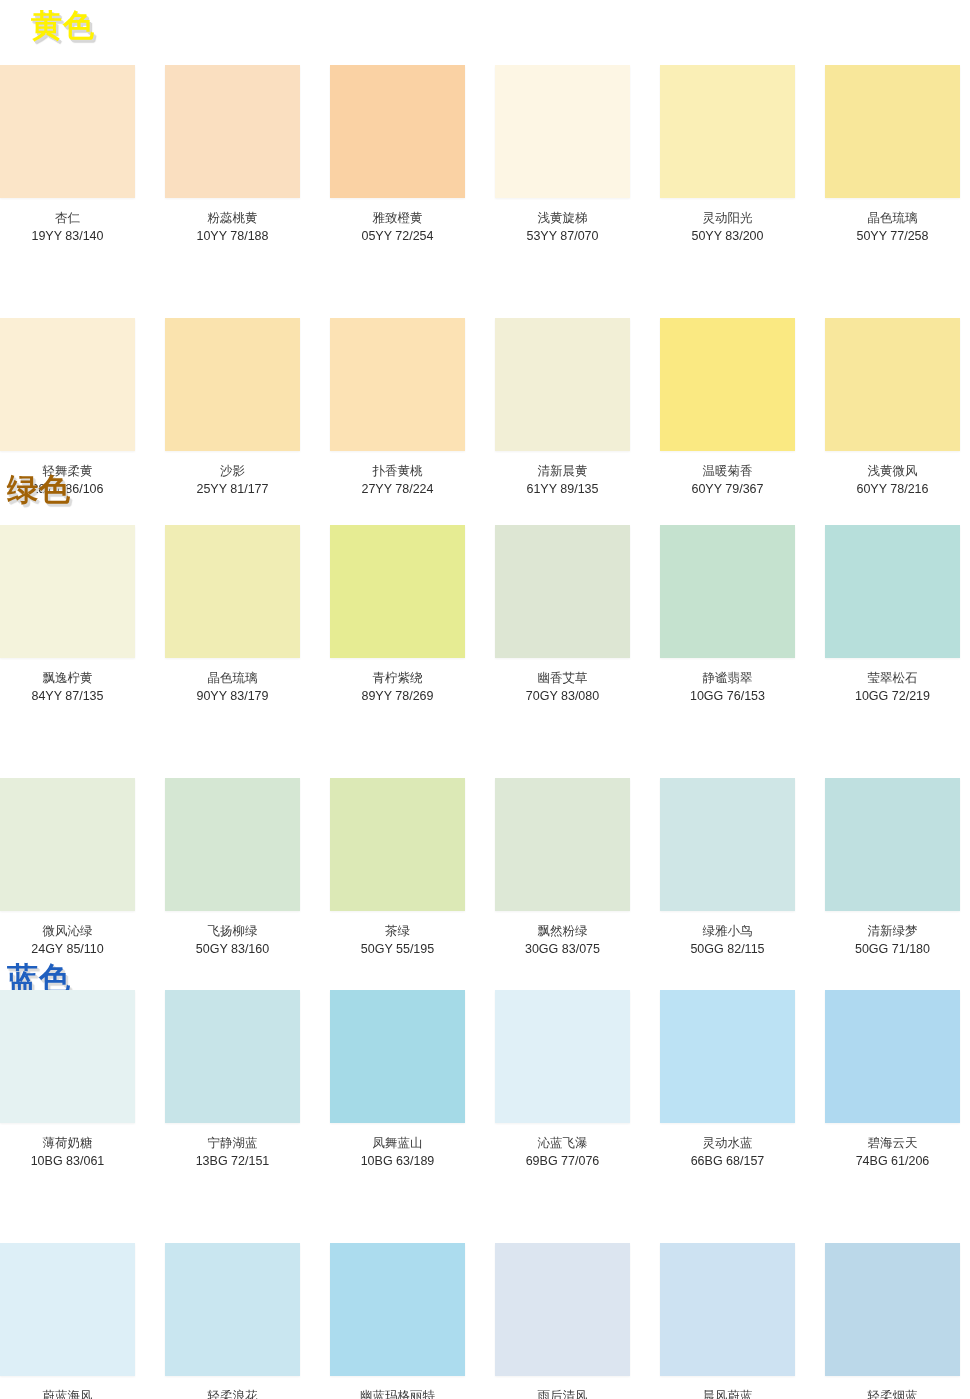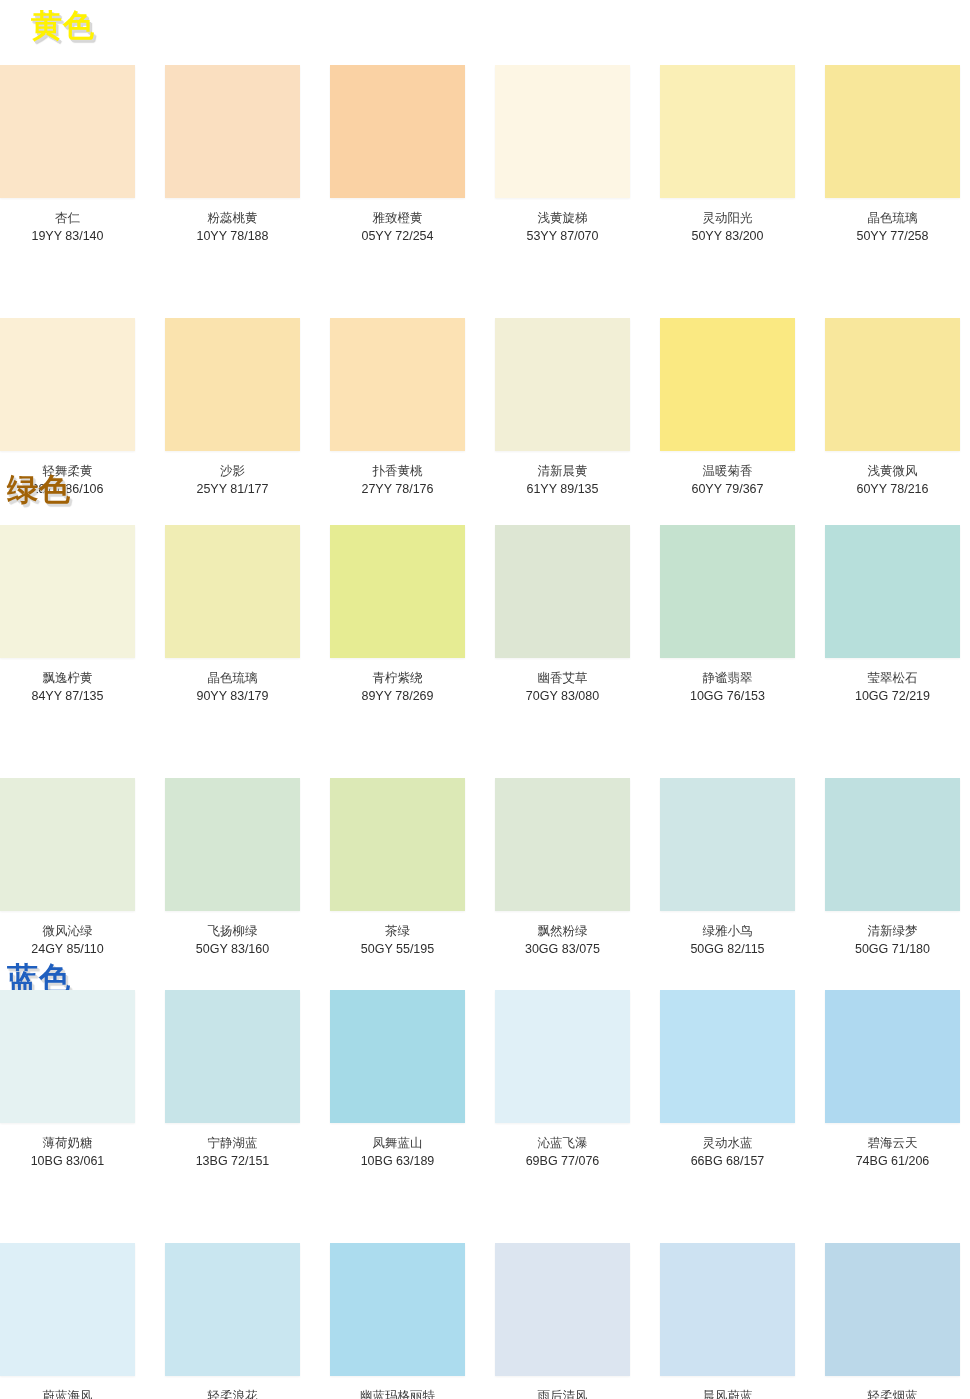--- a/index.html
+++ b/index.html
@@ -136,21 +136,21 @@
         <div class="swatch-code">28YY 86/106</div>
       </div>
       <div class="swatch-cell">
         <div class="swatch-chip" style="background-color: rgb(250, 227, 174);"></div>
         <div class="swatch-name">沙影</div>
         <div class="swatch-code">25YY 81/177</div>
       </div>
       <div class="swatch-cell">
         <div class="swatch-chip" style="background-color: rgb(252, 226, 180);"></div>
         <div class="swatch-name">扑香黄桃</div>
-        <div class="swatch-code">27YY 78/176</div>
+        <div class="swatch-code">27YY 78/224</div>
       </div>
       <div class="swatch-cell">
         <div class="swatch-chip" style="background-color: rgb(242, 239, 214);"></div>
         <div class="swatch-name">清新晨黄</div>
         <div class="swatch-code">61YY 89/135</div>
       </div>
       <div class="swatch-cell">
         <div class="swatch-chip" style="background-color: rgb(250, 233, 130);"></div>
         <div class="swatch-name">温暖菊香</div>
         <div class="swatch-code">60YY 79/367</div>

